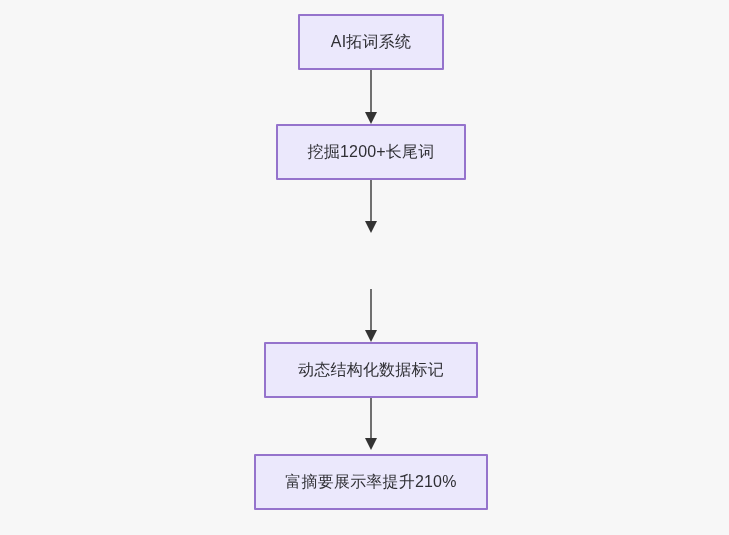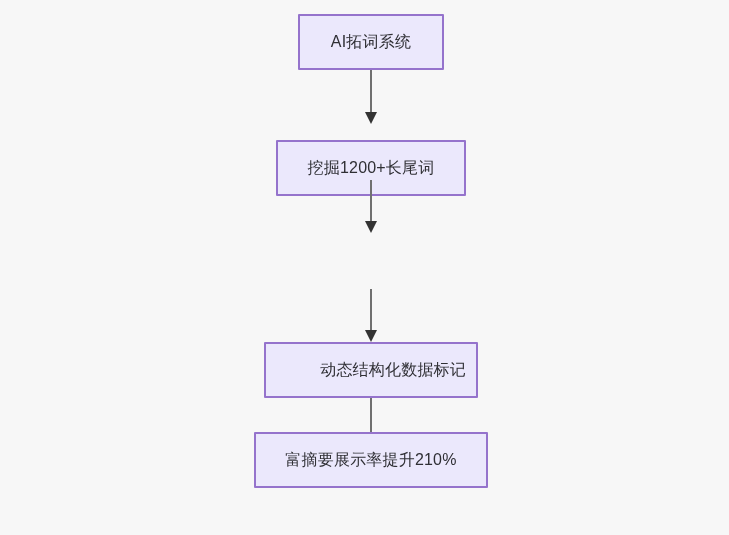--- a/index.html
+++ b/index.html
@@ -61,47 +61,47 @@
     <span class="node-label">AI拓词系统</span>
   </div>
 
   <div class="edge" style="left:359px; top:70px; height:54px;">
     <svg width="24" height="54" viewBox="0 0 24 54">
       <line x1="12" y1="0" x2="12" y2="45" stroke="#707070" stroke-width="2"></line>
       <polygon points="12,54 6,42 18,42" fill="#333333"></polygon>
     </svg>
   </div>
 
-  <div class="node" style="left:276px; top:124px; width:190px; height:56px;margin-top:16px;">
+  <div class="node" style="left:276px; top:124px; width:190px; height:56px;">
     <span class="node-label">挖掘1200+长尾词</span>
   </div>
 
   <div class="edge" style="left:359px; top:180px; height:53px;">
     <svg width="24" height="53" viewBox="0 0 24 53">
       <line x1="12" y1="0" x2="12" y2="44" stroke="#707070" stroke-width="2"></line>
       <polygon points="12,53 6,41 18,41" fill="#333333"></polygon>
     </svg>
   </div>
 
 
   <div class="edge" style="left:359px; top:289px; height:53px;">
     <svg width="24" height="53" viewBox="0 0 24 53">
       <line x1="12" y1="0" x2="12" y2="44" stroke="#707070" stroke-width="2"></line>
       <polygon points="12,53 6,41 18,41" fill="#333333"></polygon>
     </svg>
   </div>
 
-  <div class="node" style="left:264px; top:342px; width:214px; height:56px;justify-content:flex-end;">
+  <div class="node" style="left:264px; top:342px; width:214px; height:56px;">
     <span class="node-label">动态结构化数据标记</span>
   </div>
 
   <div class="edge" style="left:359px; top:398px; height:52px;">
     <svg width="24" height="52" viewBox="0 0 24 52">
       <line x1="12" y1="0" x2="12" y2="43" stroke="#707070" stroke-width="2"></line>
       <polygon points="12,52 6,40 18,40" fill="#333333"></polygon>
     </svg>
   </div>
 
-  <div class="node" style="left:254px; top:432px; width:234px; height:56px;">
+  <div class="node" style="left:254px; top:454px; width:234px; height:56px;">
     <span class="node-label">富摘要展示率提升210%</span>
   </div>
 
 </div>
 
 </body></html>

